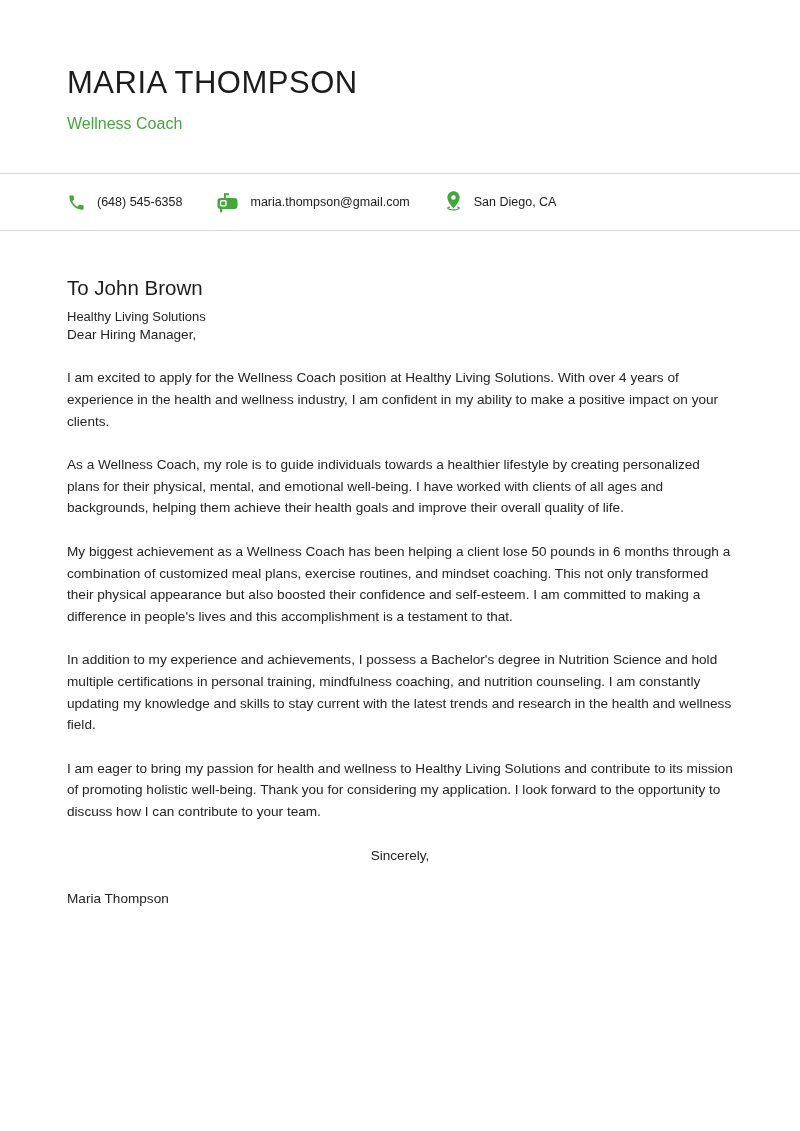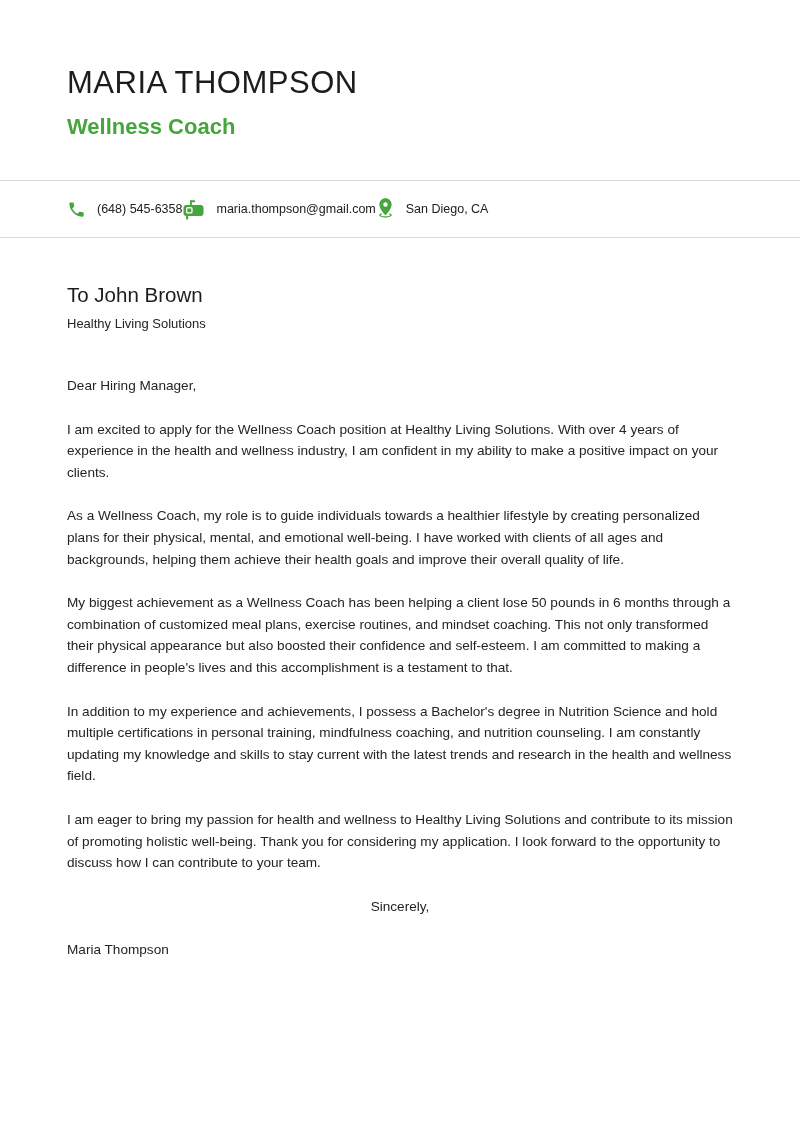--- a/index.html
+++ b/index.html
@@ -19,34 +19,35 @@
   .header { padding: 66px 67px 0 67px; }
   .name {
     font-size: 31px;
     font-weight: 500;
     letter-spacing: 0.5px;
     color: #1c1c1c;
     line-height: 1.1;
   }
   .job-title {
     margin-top: 14px;
-    font-size: 22px;
-    font-weight: 700;
+    font-size: 16px;
+    font-weight: 400;
     color: #45a63d;
     line-height: 1.2;
   }
   
   .contact-bar {
     margin-top: 40px;
     border-top: 1px solid #d9d9d9;
     border-bottom: 1px solid #d9d9d9;
     height: 58px;
     padding: 0 67px;
     display: flex;
     align-items: center;
+    gap: 34px;
   }
   .contact-item {
     display: flex;
     align-items: center;
     gap: 11px;
     font-size: 12.5px;
     color: #202020;
     white-space: nowrap;
   }
   .contact-item svg { display: block; flex: 0 0 auto; }
@@ -56,21 +57,21 @@
     font-size: 20.5px;
     font-weight: 500;
     color: #1c1c1c;
     line-height: 1.2;
   }
   .company {
     margin-top: 8px;
     font-size: 13px;
     color: #242424;
   }
-  .salutation { margin-top: 44px; }
+  .salutation { }
   .letter p {
     font-size: 13.6px;
     line-height: 21.6px;
     color: #242424;
     margin-bottom: 22px;
   }
   .letter p:last-child { margin-bottom: 0; }
   .paragraphs p { margin-top: 0; }
   .closing { margin-top: 22px; text-align: center; }
   .signature { margin-top: 22px; }

